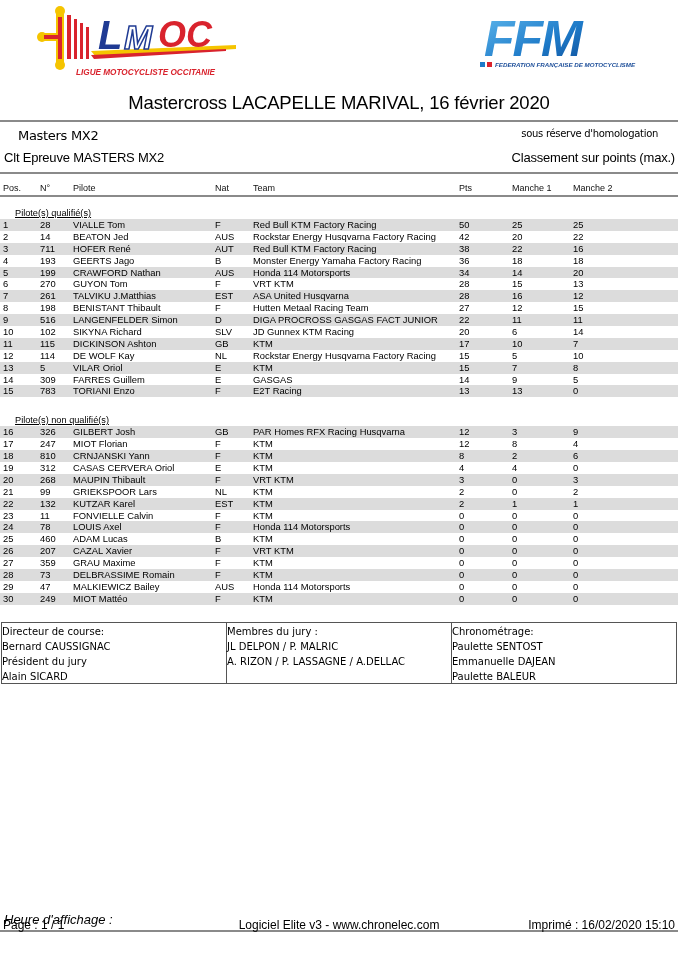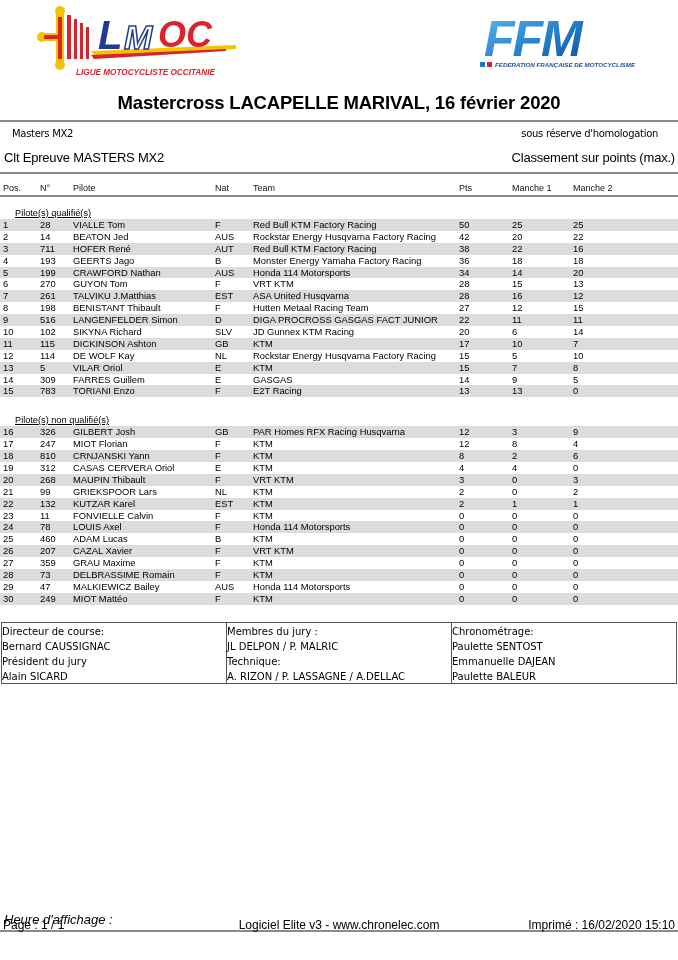--- a/index.html
+++ b/index.html
@@ -3,26 +3,26 @@
 <meta charset="utf-8">
 <style>
   html, body { margin: 0; padding: 0; background: #ffffff; }
   body { width: 678px; height: 960px; position: relative; overflow: hidden; font-family: "Liberation Sans", sans-serif; color: #000; }
   .abs { position: absolute; }
 
   
   #lmoc-logo { left: 36px; top: 3px; width: 200px; height: 76px; }
   #ffm-logo { left: 476px; top: 10px; width: 175px; height: 62px; }
 
-  .title { left: 0; top: 92px; width: 678px; text-align: center; font-size: 18.5px; font-weight: bold; letter-spacing: -0.2px; }
+  .title { left: 0; top: 92px; width: 678px; text-align: center; font-size: 18.5px; font-weight: normal; letter-spacing: -0.2px; }
   .rule { left: 0; width: 678px; height: 2px; background: #8a8a8a; }
   .rule.thin { height: 1.5px; }
 
   .comic { font-family: "DejaVu Sans", sans-serif; }
-  .sub1-left { left: 12px; top: 128px; font-size: 10px; font-style: normal; letter-spacing: -0.3px; text-align: center; }
+  .sub1-left { left: 18px; top: 128px; font-size: 13px; font-style: normal; letter-spacing: -0.3px; text-align: center; }
   .sub1-right { right: 20px; top: 128px; font-size: 10px; letter-spacing: -0.3px; }
   .sub2-left { left: 4px; top: 150px; font-size: 13px; letter-spacing: -0.2px; }
   .sub2-right { right: 3px; top: 150px; font-size: 13px; letter-spacing: -0.2px; }
 
   .col-head { top: 183px; font-size: 9px; color: #111; }
   .table { left: 0; top: 207px; width: 678px; font-size: 9.4px; }
   .section-label { height: 12px; line-height: 12px; padding-left: 15px; text-decoration: underline; font-size: 9.2px; }
   .row { position: relative; height: 11.9px; line-height: 11.9px; white-space: nowrap; }
   .row.shaded { background: #dcdcdc; }
   .row span { position: absolute; top: 0; }
@@ -411,21 +411,20 @@
 <div class="abs officials">
   <div class="off-col comic">
     <div>Directeur de course:</div>
     <div>Bernard CAUSSIGNAC</div>
     <div>Président du jury</div>
     <div>Alain SICARD</div>
   </div>
   <div class="off-col comic">
     <div>Membres du jury :</div>
     <div>JL DELPON / P. MALRIC</div>
-    <div>Technique:</div>
     <div>A. RIZON / P. LASSAGNE / A.DELLAC</div>
   </div>
   <div class="off-col comic">
     <div>Chronométrage:</div>
     <div>Paulette SENTOST</div>
     <div>Emmanuelle DAJEAN</div>
     <div>Paulette BALEUR</div>
   </div>
 </div>
 

